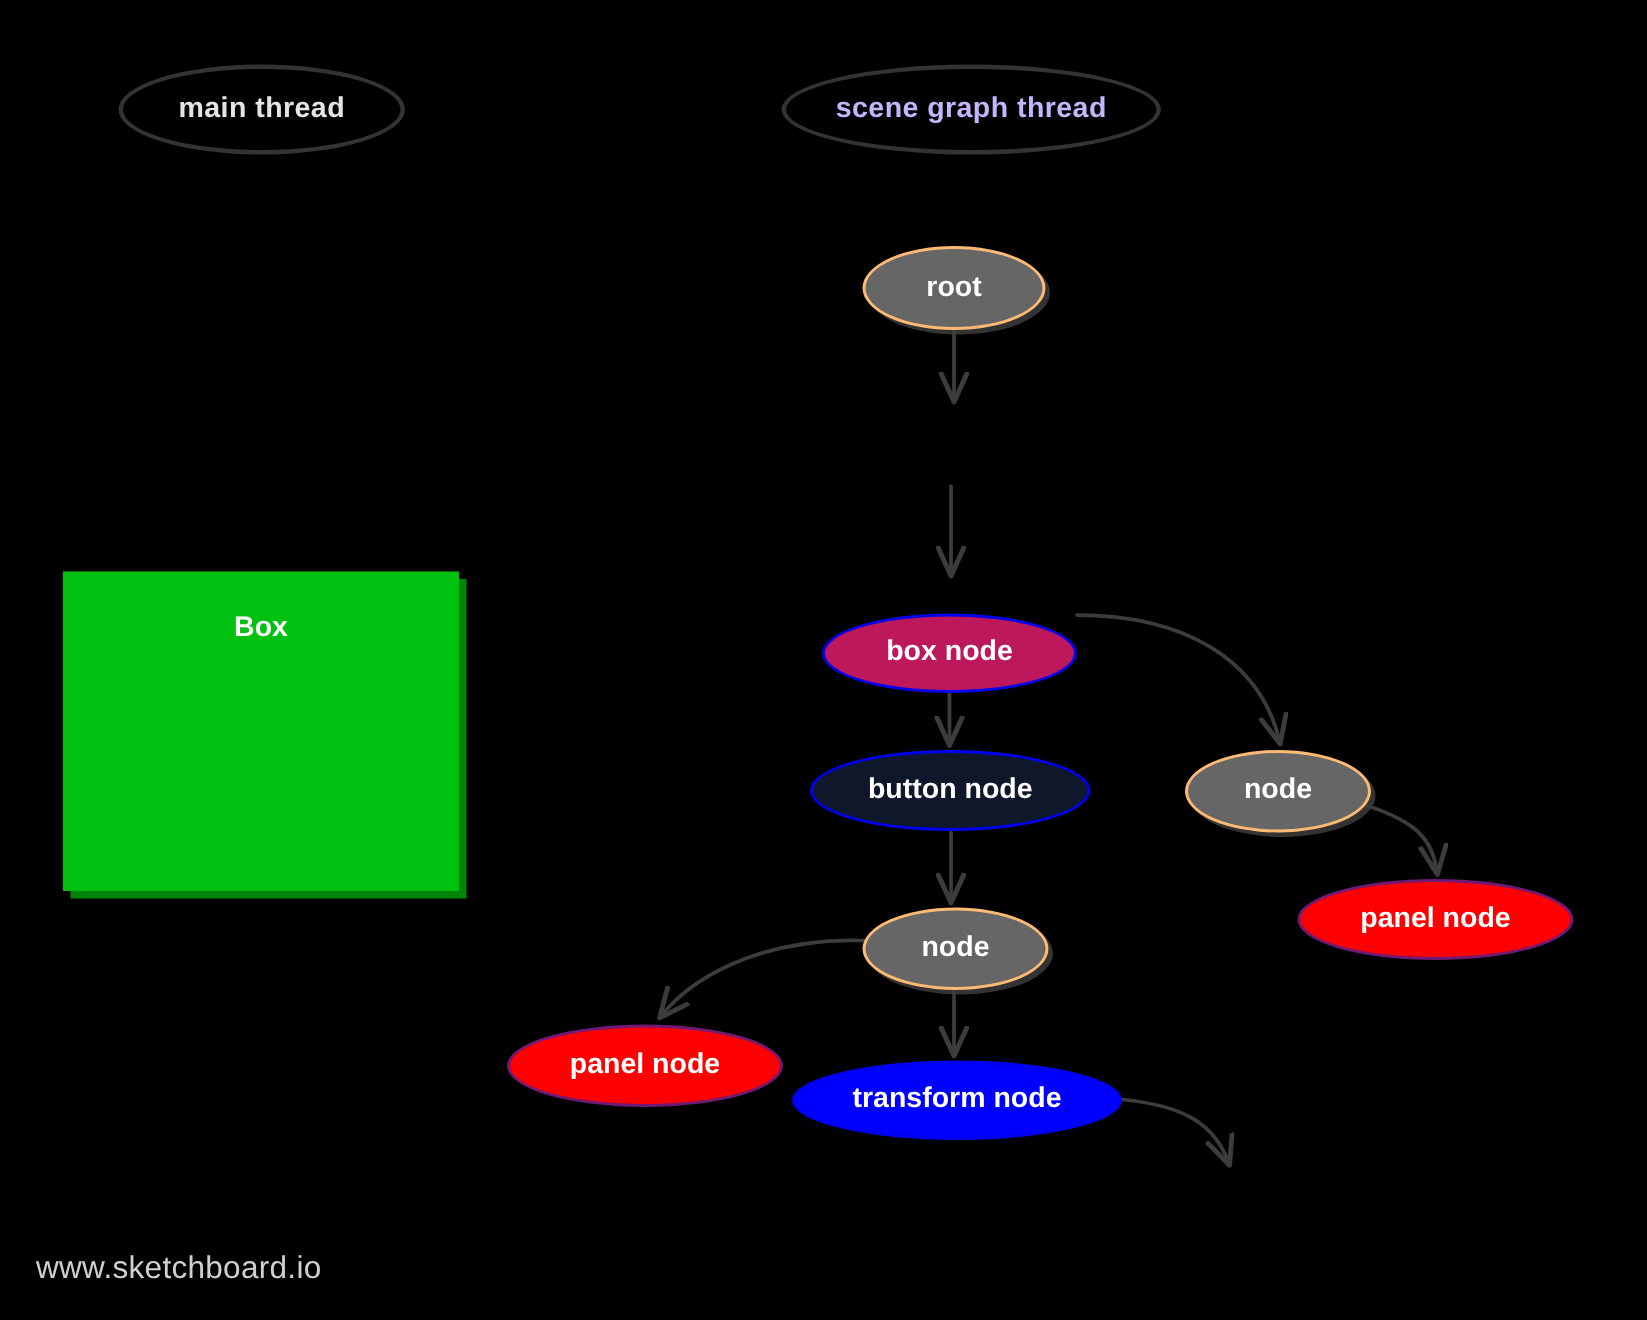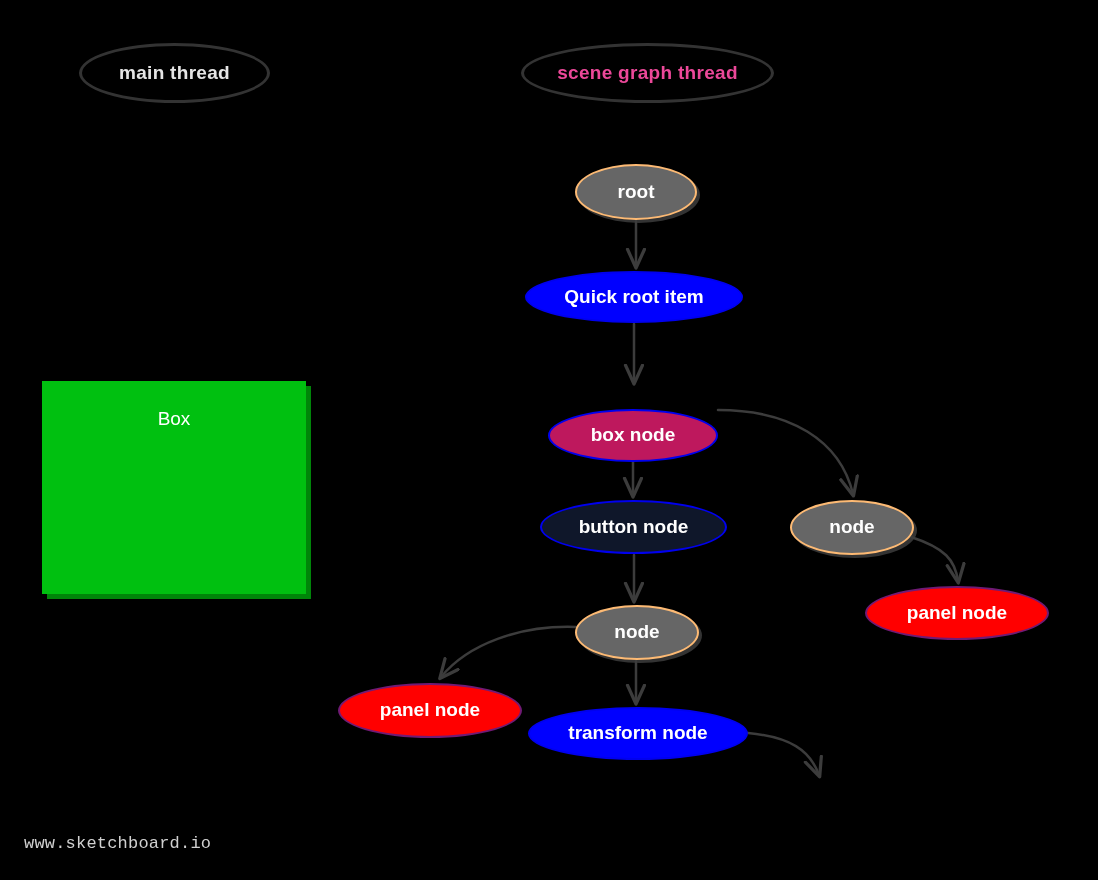--- a/index.html
+++ b/index.html
@@ -62,42 +62,42 @@
     background: #0000ff;
     border: 2px solid #0000ee;
   }
   .sg.red {
     background: #ff0000;
     border: 2px solid #701a75;
   }
   
   .widget {
     color: #ffffff;
-    font-weight: normal;
+    font-weight: bold;
     font-size: 19px;
     align-items: flex-start;
     padding-top: 28px;
   }
   .widget.box {
     background: #00c010;
     box-shadow: 5px 5px 0 rgba(0,140,10,0.95);
   }
   .widget.button {
     background: #d61ad6;
     box-shadow: 5px 5px 0 rgba(170,0,170,0.95);
     align-items: center;
     padding-top: 0;
   }
   .watermark {
     position: absolute;
     left: 24px;
     top: 834px;
     color: #d0d0d0;
-    font-size: 17px;
-    font-family: Liberation Mono, monospace;
+    font-size: 21px;
+    font-family: Liberation Sans, sans-serif;
     letter-spacing: 0.2px;
     z-index: 4;
   }
 </style>
 </head>
 <body style="background: rgb(0, 0, 0);">
 
 <div id="canvas" style="width: 1098px; height: 880px; background: rgb(0, 0, 0);">
 
   <svg id="edges" viewBox="0 0 1098 880" xmlns="http://www.w3.org/2000/svg">
@@ -115,33 +115,30 @@
         <path d="M 634 555 L 634 600" fill="none" stroke="#3c3c3c" stroke-width="2.5" stroke-linecap="round" marker-end="url(#arrowhead)"></path>
         <path d="M 576 627 C 520 625 468 644 441 677" fill="none" stroke="#3c3c3c" stroke-width="2.5" stroke-linecap="round" marker-end="url(#arrowhead)"></path>
         <path d="M 636 661 L 636 702" fill="none" stroke="#3c3c3c" stroke-width="2.5" stroke-linecap="round" marker-end="url(#arrowhead)"></path>
         <path d="M 748 733 C 790 737 810 750 819 775" fill="none" stroke="#3c3c3c" stroke-width="2.5" stroke-linecap="round" marker-end="url(#arrowhead)"></path>
       </g>
   </svg>
 
   <div class="node ellipse lane" style="left: 79px; top: 43px; width: 191px; height: 60px; border-color: rgb(51, 51, 51); color: #e5e5e5;">
     <span>main thread</span>
   </div>
-  <div class="node ellipse lane" style="left: 521px; top: 43px; width: 253px; height: 60px; border-color: rgb(51, 51, 51); color: #ec4899;">
+  <div class="node ellipse lane" style="left: 521px; top: 43px; width: 253px; height: 60px; border-color: rgb(51, 51, 51); color: #c4b5fd;">
     <span>scene graph thread</span>
   </div>
 
   <div class="node widget box" style="left: 42px; top: 381px; width: 264px; height: 213px; background: rgb(0, 192, 16); color: rgb(255, 255, 255);">
     <span>Box</span>
   </div>
 
   <div class="node ellipse sg gray" style="left: 575px; top: 164px; width: 122px; height: 56px; background: rgb(102, 102, 102); color: rgb(255, 255, 255);">
     <span>root</span>
-  </div>
-  <div class="node ellipse sg blue" style="left: 525px; top: 271px; width: 218px; height: 52px; background: rgb(0, 0, 255); color: rgb(255, 255, 255);">
-    <span>Quick root item</span>
   </div>
   <div class="node ellipse sg blue" style="left: 548px; top: 409px; width: 170px; height: 53px; background: #be185d; color: rgb(255, 255, 255);">
     <span>box node</span>
   </div>
   <div class="node ellipse sg blue" style="left: 540px; top: 500px; width: 187px; height: 54px; background: #0f172a; color: rgb(255, 255, 255);">
     <span>button node</span>
   </div>
   <div class="node ellipse sg gray" style="left: 790px; top: 500px; width: 124px; height: 55px; background: rgb(102, 102, 102); color: rgb(255, 255, 255);">
     <span>node</span>
   </div>

